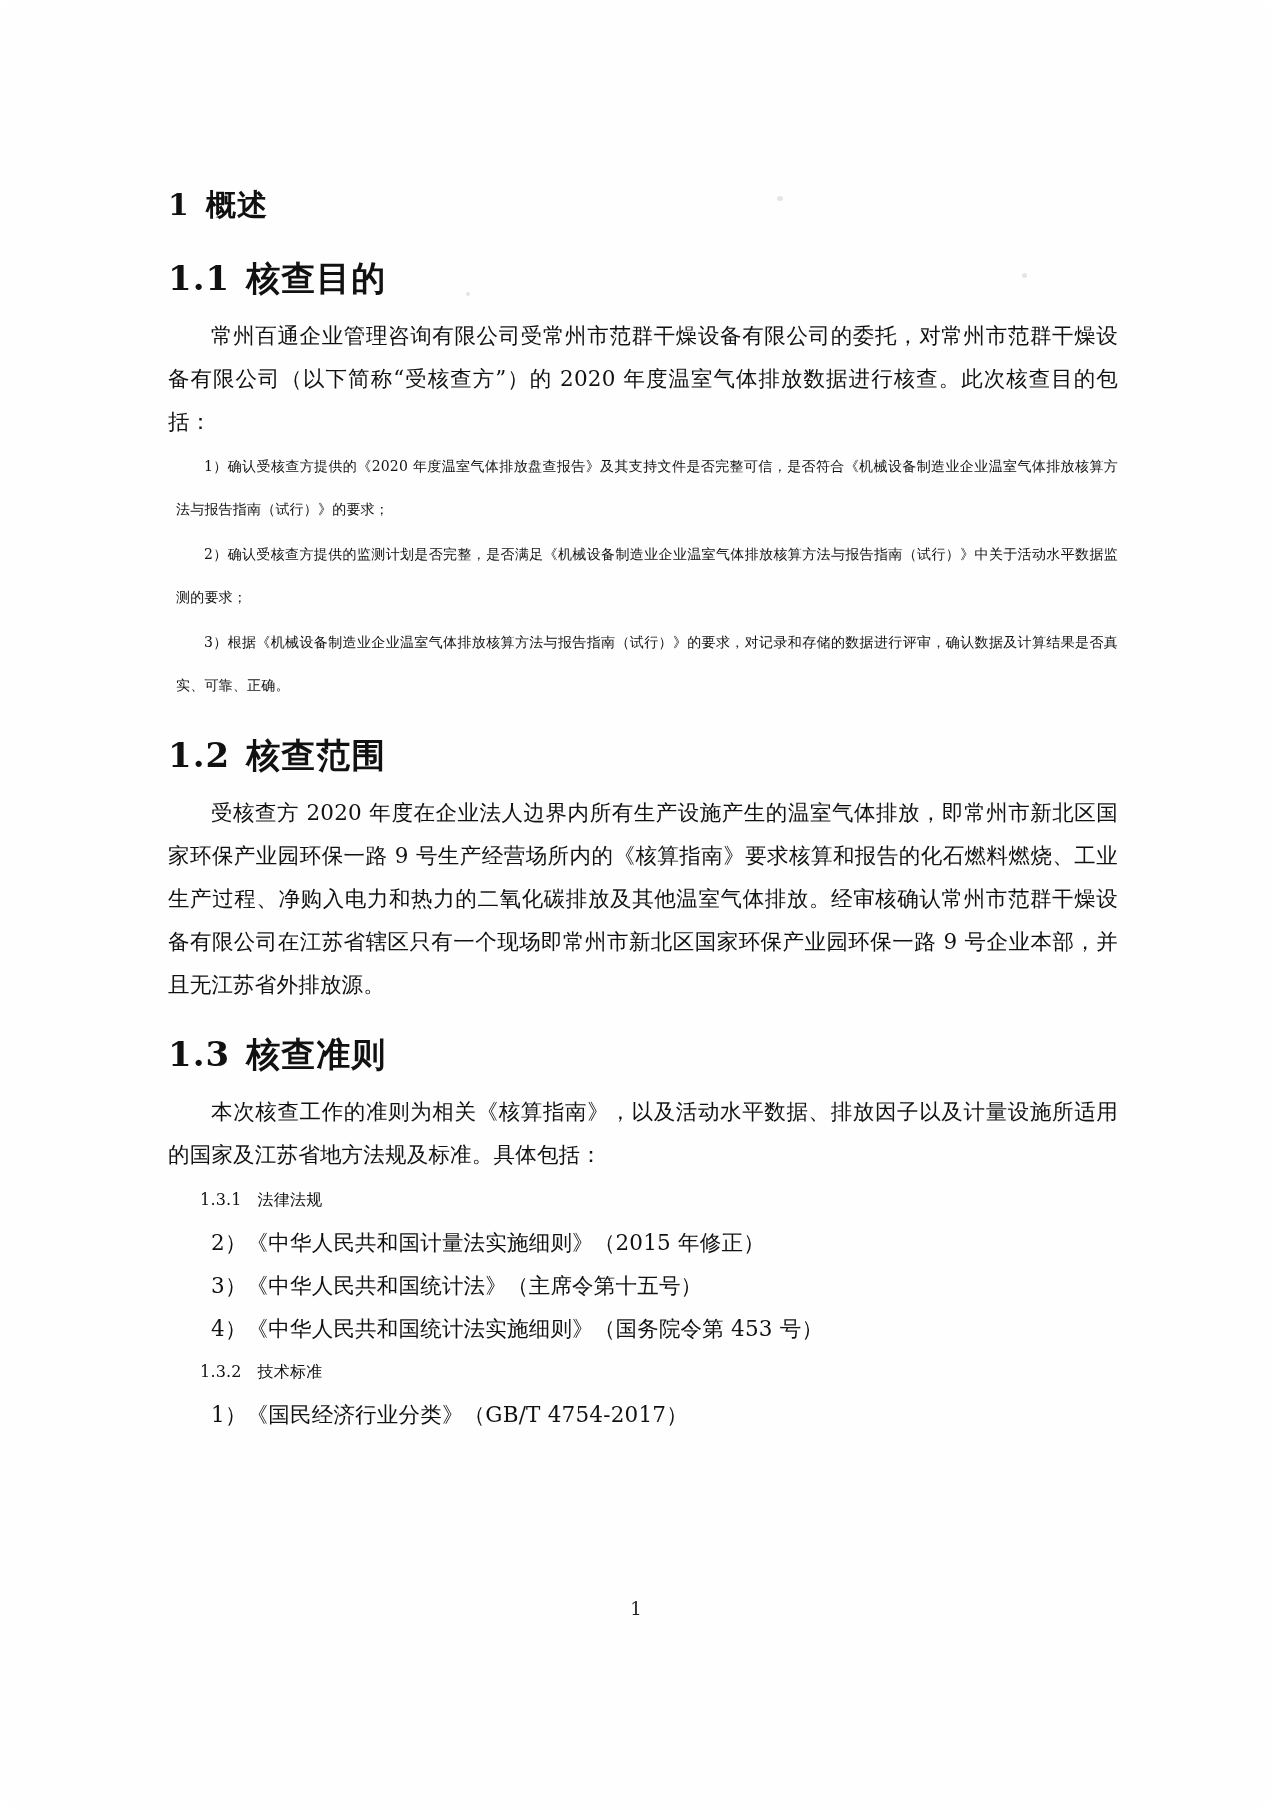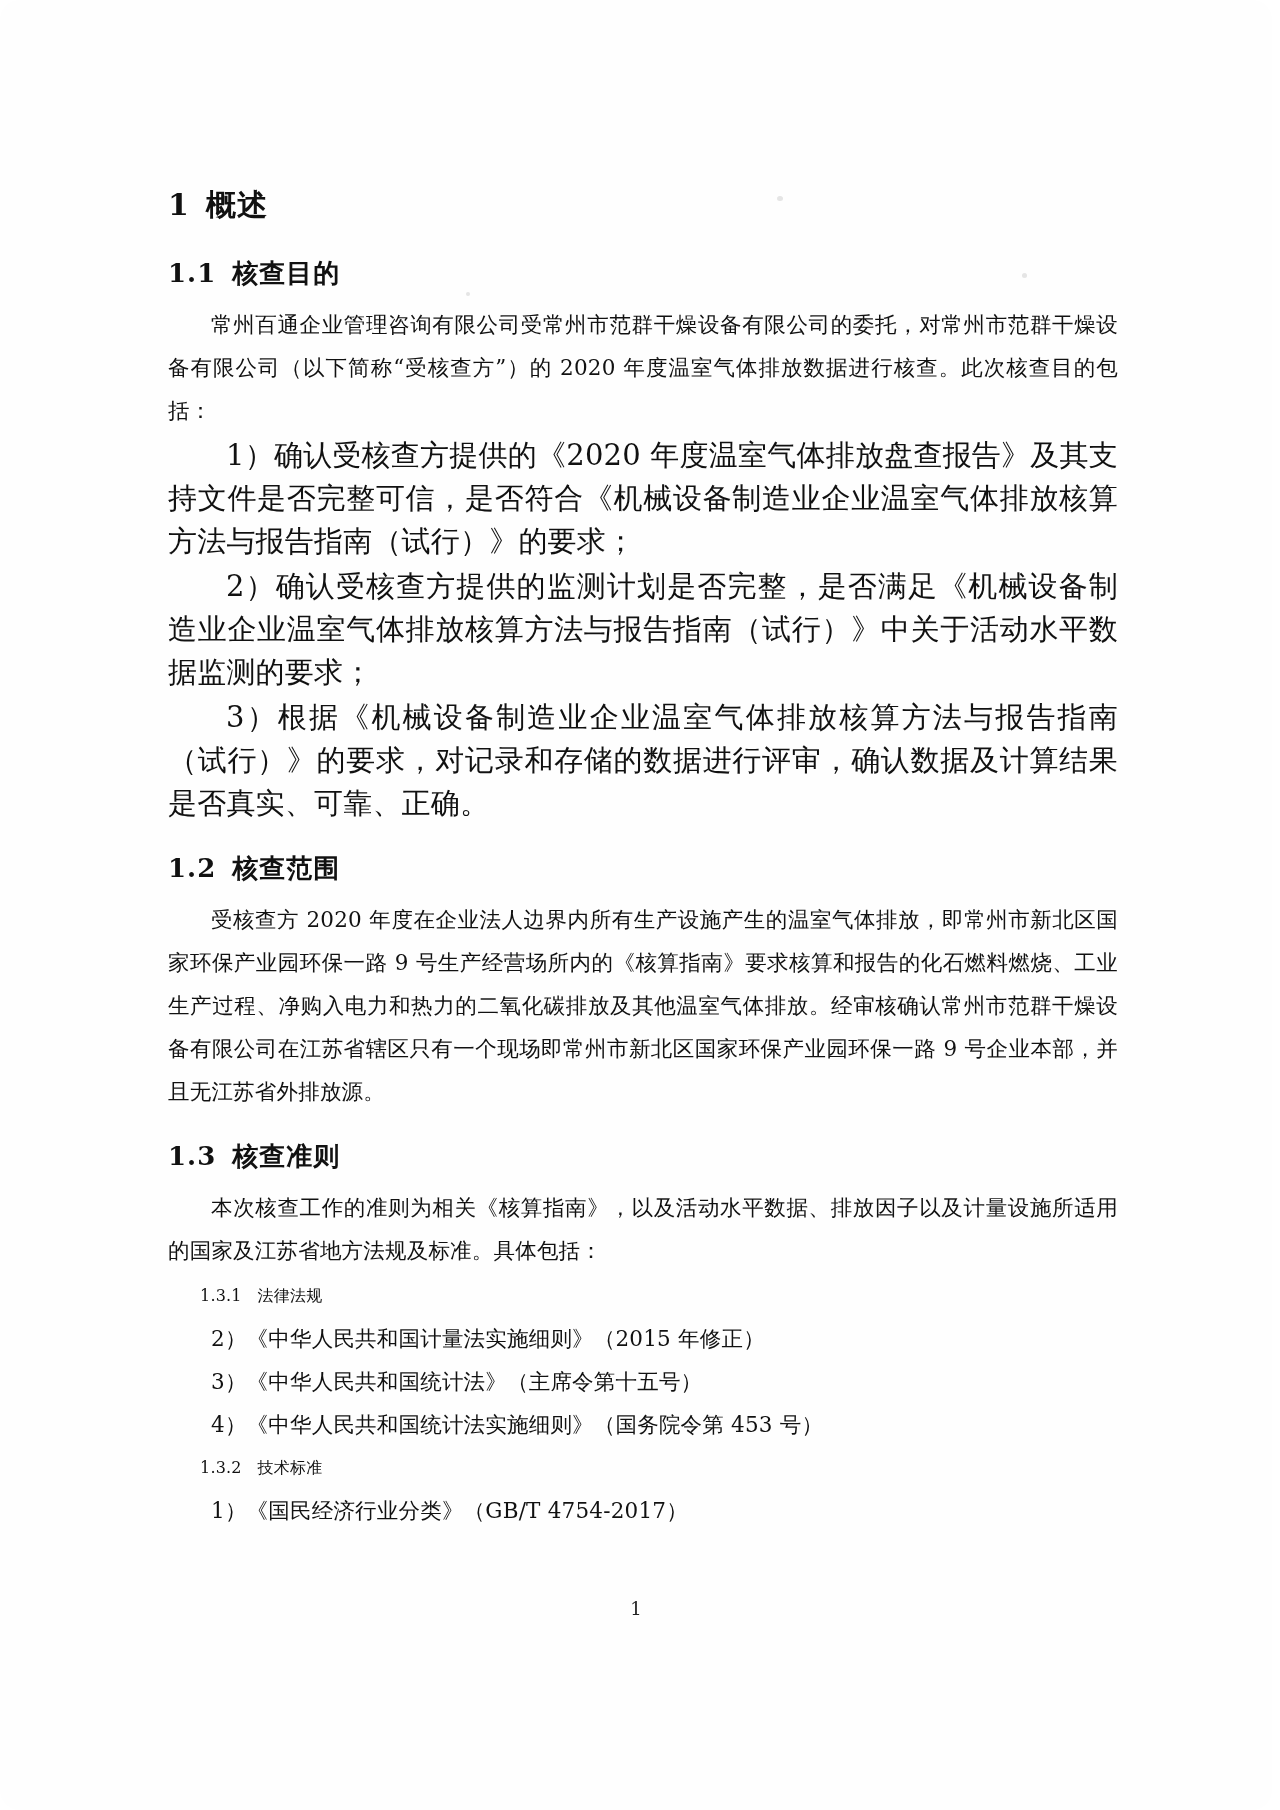--- a/index.html
+++ b/index.html
@@ -28,42 +28,42 @@
     width: 950px;
   }
   h1.sec {
     font-size: 30px;
     font-weight: bold;
     margin: 0 0 30px 0;
     letter-spacing: 1px;
     font-family: "DejaVu Serif", "Liberation Serif", serif;
   }
   h2.sub {
-    font-size: 26px;
+    font-size: 34px;
     font-weight: bold;
     margin: 26px 0 12px 0;
     letter-spacing: 1px;
     font-family: "DejaVu Serif", "Liberation Serif", serif;
   }
   h1.sec .num, h2.sub .num {
     margin-right: 16px;
   }
   p.body {
     font-size: 21.5px;
     line-height: 43px;
     margin: 0 0 2px 0;
     text-align: justify;
     text-justify: inter-ideograph;
     text-indent: 2em;
     letter-spacing: 0.2px;
   }
   p.item {
-    font-size: 29px;
+    font-size: 14px;
     line-height: 43px;
-    margin: 0 0 2px 0;
+    margin: 0 0 2px 8px;
     text-align: justify;
     text-justify: inter-ideograph;
     text-indent: 2em;
     letter-spacing: 0.2px;
   }
   p.plain {
     font-size: 21.5px;
     line-height: 43px;
     margin: 0;
     text-indent: 2em;

